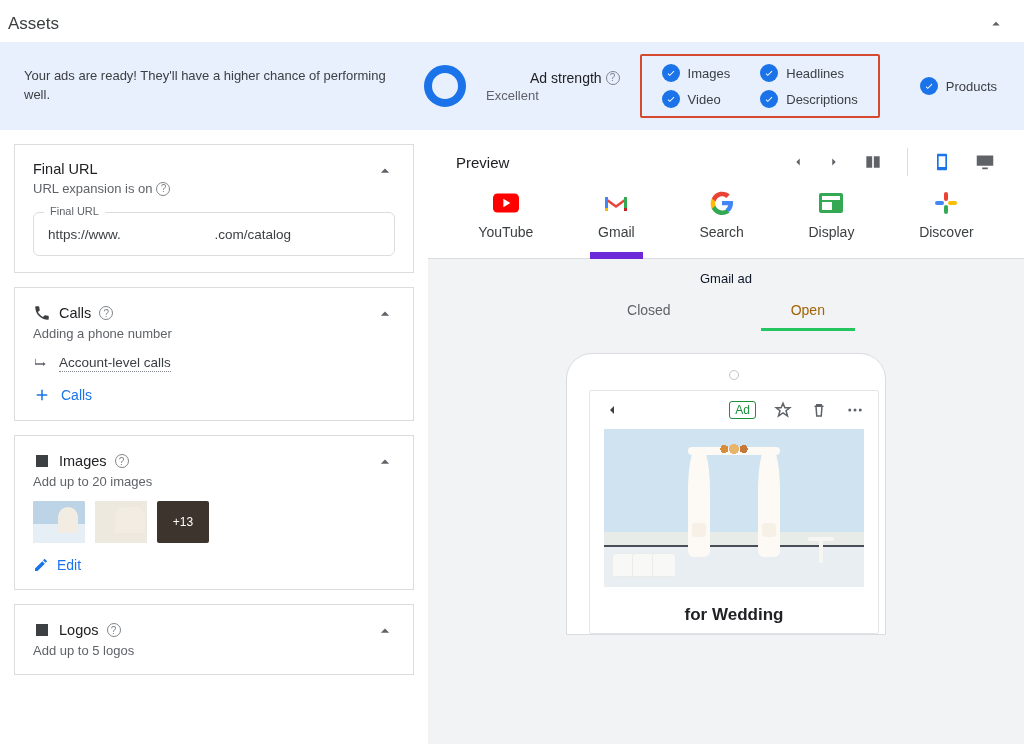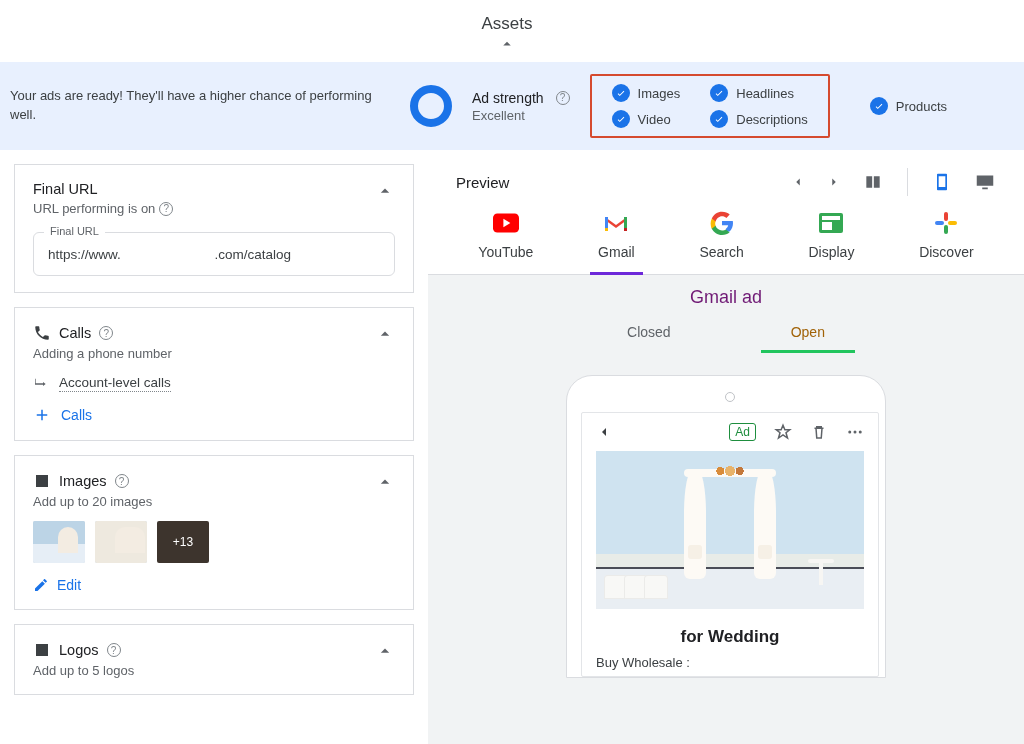--- a/index.html
+++ b/index.html
@@ -1,26 +1,26 @@
 <!DOCTYPE html>
 <html><head>
 <meta charset="utf-8">
 <style>
   * { box-sizing: border-box; margin: 0; padding: 0; font-family: Arial, "Helvetica Neue", sans-serif; }
   body { width: 1024px; height: 744px; background: #fff; color: #3c4043; overflow: hidden; }
 
-  .topbar { display:flex; align-items:center; justify-content:space-between; padding:14px 18px 8px 8px;flex-direction:column; }
+  .topbar { display:flex; align-items:center; justify-content:space-between; padding:14px 18px 8px 8px; }
   .topbar-title { font-size:17px; color:#3c4043; font-weight:500; }
   .chev { width:20px; height:20px; display:flex; align-items:center; justify-content:center; color:#5f6368;}
   svg { display:block; }
 
-  .banner { background:#e8f0fe; display:flex; align-items:center; gap:20px; padding:12px 10px; }
+  .banner { background:#e8f0fe; display:flex; align-items:center; gap:20px; padding:12px 24px; }
   .banner-text { font-size:13px; color:#3c4043; width:380px; line-height:1.45; }
   .ring { width:42px; height:42px; border-radius:50%; border:8px solid #1a73e8; }
-  .strength-label { font-size:14px; color:#202124; display:flex; align-items:center; gap:12px; }
+  .strength-label { font-size:14px; color:#202124; display:flex; align-items:center; gap:4px;margin-left:44px; }
   .strength-rating { font-size:13px; color:#5f6368; margin-top:2px; }
   .checks { display:grid; grid-template-columns:auto auto; column-gap:30px; row-gap:8px; border:2px solid #d54a2f; padding:8px 20px; border-radius:2px;}
   .check-item { display:flex; align-items:center; gap:8px; font-size:13px; color:#3c4043; }
   .check-circle { width:18px; height:18px; border-radius:50%; background:#1a73e8; display:flex; align-items:center; justify-content:center; }
   .check-circle svg { fill:#fff; }
 
   .columns { display:flex; height:655px; }
   .left { width:428px; padding:14px 14px 0 14px; overflow:hidden; }
   .right { flex:1; display:flex; flex-direction:column; }
 
@@ -46,30 +46,30 @@
   .preview-bar { display:flex; align-items:center; justify-content:space-between; padding:18px 28px 14px 28px; }
   .preview-title { font-size:15px; font-weight:500; color:#202124; }
   .pbar-right { display:flex; align-items:center; gap:22px; color:#5f6368; }
   .vdiv { width:1px; height:28px; background:#dadce0; margin:0 2px; }
   .icon-btn { cursor:pointer; color:#5f6368; }
   .icon-btn.active { color:#1a73e8; }
 
   .tabs { display:flex; justify-content:space-around; padding:0 18px 0 18px; border-bottom:1px solid #dadce0; }
   .tab { display:flex; flex-direction:column; align-items:center; gap:8px; padding:0 8px 12px 8px; cursor:pointer; }
   .tab-label { font-size:14px; color:#3c4043; }
-  .tab.active { border-bottom:3px solid #6d28d9; margin-bottom:-1px; }
+  .tab.active { border-bottom:7px solid #6d28d9; margin-bottom:-1px; }
   .tab-ico { width:26px; height:26px; display:flex; align-items:center; justify-content:center; }
 
   .preview-area { flex:1; background:#f1f3f4; overflow:hidden; padding-top:12px;}
-  .gmail-label { text-align:center; font-size:18px; color:#701a75; }
+  .gmail-label { text-align:center; font-size:13px; color:#0f172a; }
   .pill-tabs { display:flex; justify-content:center; gap:60px; margin-top:16px; }
   .pill-tab { font-size:14px; color:#5f6368; padding:0 30px 10px 30px; cursor:pointer; }
   .pill-tab.active { color:#a16207; border-bottom:3px solid #22c55e; }
 
-  .phone { width:320px; margin:22px auto 0 auto; background:#fff; border:1px solid #dadce0; border-radius:26px 26px 0 0; padding:12px 0 0 8px; }
+  .phone { width:320px; margin:22px auto 0 auto; background:#fff; border:1px solid #dadce0; border-radius:26px 26px 0 0; padding:12px 0 0 16px; }
   .speaker { width:10px; height:10px; border:1.5px solid #c0c3c7; border-radius:50%; margin:4px auto 10px auto; }
   .ad-card { border:1px solid #e3e5e8; margin:0 6px; border-radius:2px; }
   .ad-topbar { display:flex; align-items:center; justify-content:space-between; padding:10px 14px; }
   .ad-topbar .spacer { flex:1; }
   .ad-actions { display:flex; align-items:center; gap:18px; color:#5f6368; }
   .ad-badge { border:1.5px solid #1e8e3e; color:#1e8e3e; font-size:12px; padding:1px 5px; border-radius:3px; font-weight:500;}
   .hero { height:158px; background:linear-gradient(#cfe3f0 65%, #e8ece8 65%); position:relative; margin:0 14px; overflow:hidden; }
   .hero .rail { position:absolute; bottom:40px; left:0; right:0; height:2px; background:#4a4d57; }
   .hero .rail::before,.hero .rail::after { content:""; position:absolute; width:2px; height:32px; background:#4a4d57; top:0;}
   .hero .floor { position:absolute; bottom:0; left:0; right:0; height:40px; background:#e9eef3; }
@@ -157,21 +157,21 @@
 
 <div class="columns">
 
   <div class="left">
 
     <div class="card">
       <div class="card-row">
         <div>
           <div class="card-title">Final URL</div>
           <div class="card-sub">
-              <span>URL performing is on</span>
+              <span>URL expansion is on</span>
               <span class="help">?</span>
             </div>
         </div>
         <div class="collapse-btn">
           <svg width="20" height="20" viewBox="0 0 24 24">
               <path fill="currentColor" d="M7 14l5-5 5 5z"></path>
             </svg>
         </div>
       </div>
       <div class="fieldset">
@@ -417,18 +417,17 @@
                 <div class="top2"></div>
                 <div class="leg"></div>
               </div>
             <div class="chairs">
                 <div class="c1"></div>
                 <div class="c2"></div>
                 <div class="c3"></div>
               </div>
           </div>
           <div class="ad-title-text">for Wedding</div>
-          <div class="ad-sub">Buy Wholesale                                     :</div>
         </div>
       </div>
     </div>
   </div>
 </div>
 
 </body></html>

